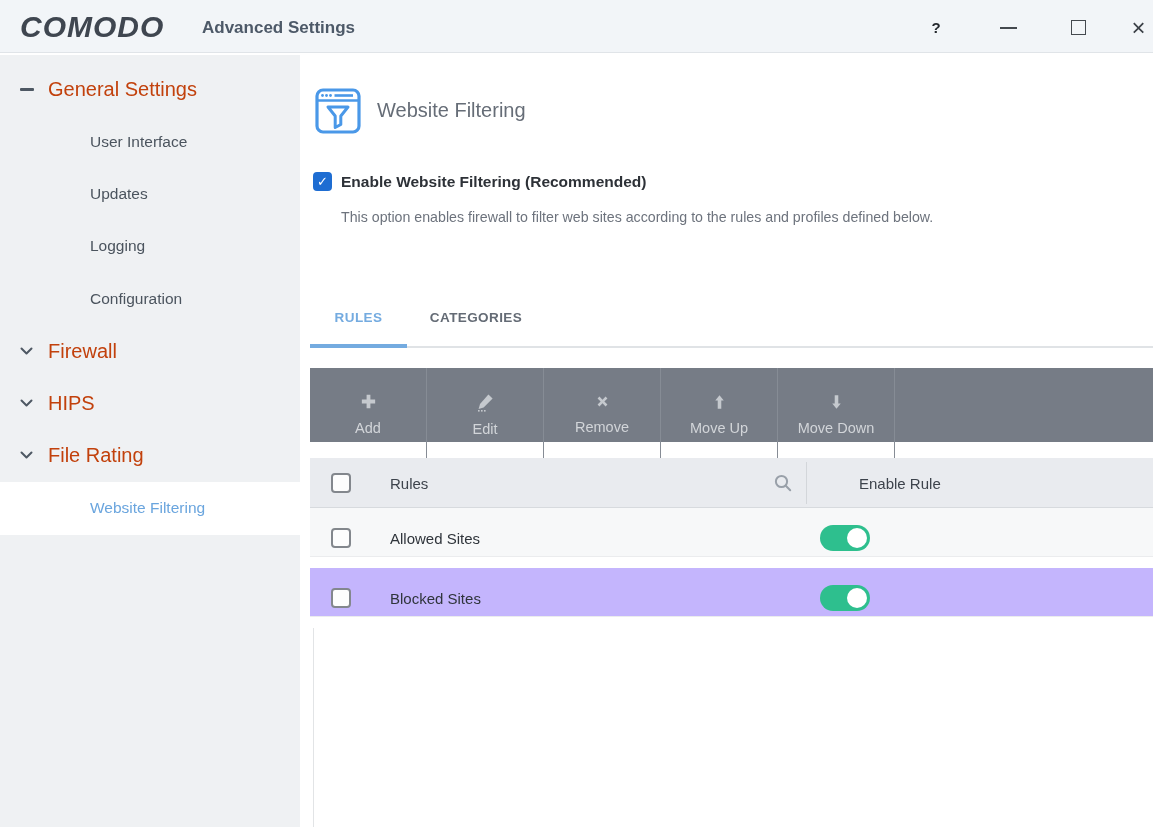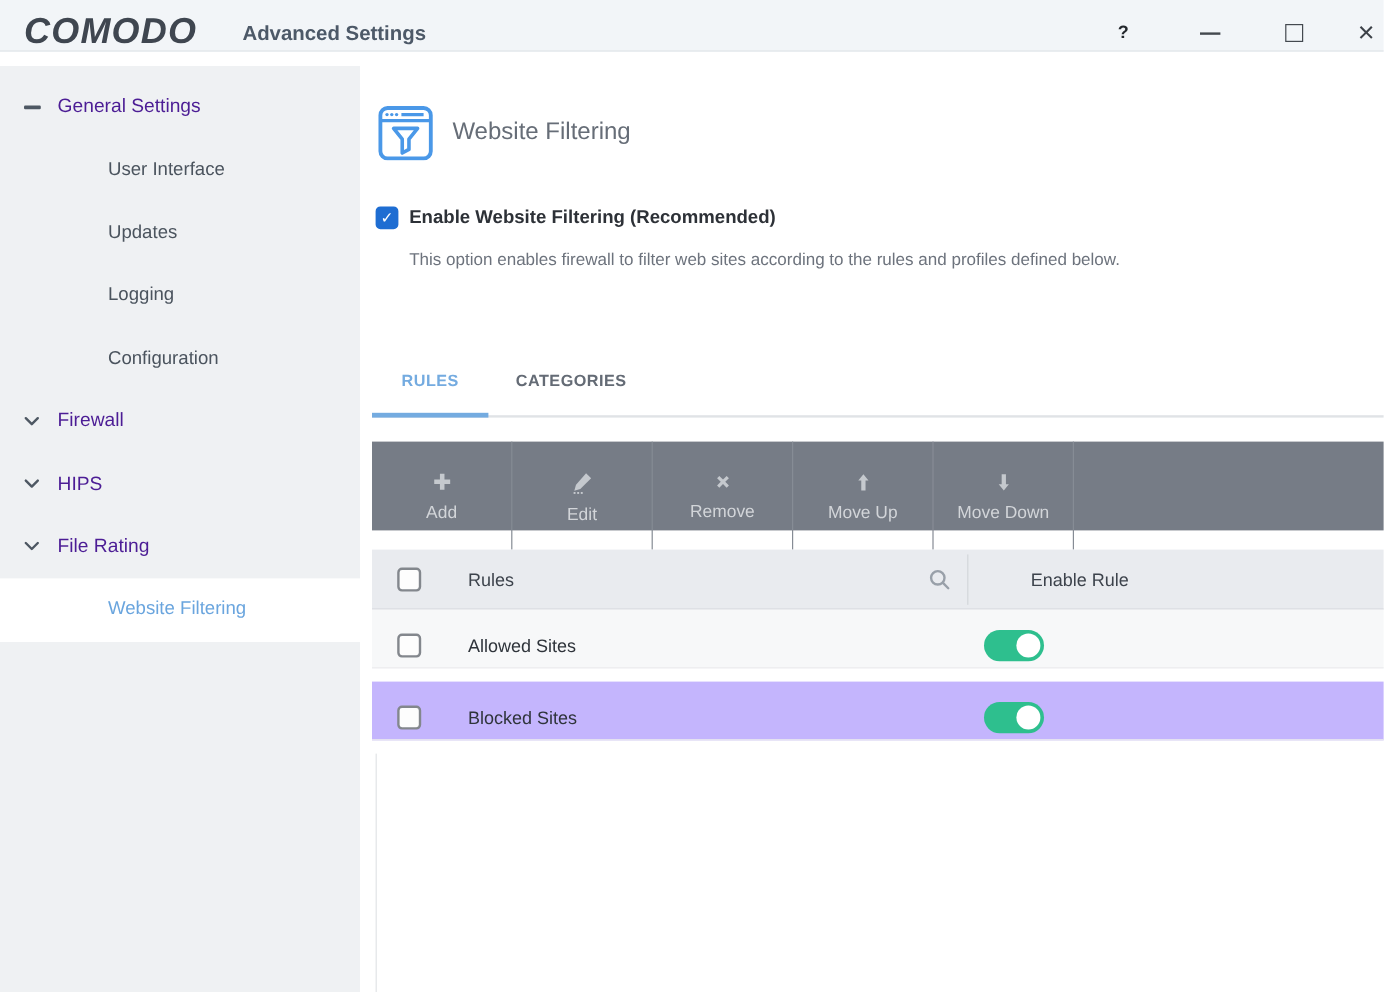--- a/index.html
+++ b/index.html
@@ -1,18 +1,18 @@
 <!DOCTYPE html>
 <html><head>
 <meta charset="utf-8">
 <style>
   * { margin:0; padding:0; box-sizing:border-box; }
   html,body { width:1153px; height:827px; overflow:hidden; background:#fff;
     font-family:"Liberation Sans","DejaVu Sans",sans-serif; }
-  .titlebar { position:absolute; left:0; top:0; width:1153px; height:43px;
+  .titlebar { position:absolute; left:0; top:0; width:1153px; height:53px;
     background:#f2f5f8; border-bottom:1px solid #e0e4e8; }
   .brand { position:absolute; left:20px; top:10px; font-size:30px; font-weight:bold;
     font-style:italic; color:#3f4650; letter-spacing:1px; }
   .subtitle { position:absolute; left:202px; top:18px; font-size:17px; font-weight:600;
     color:#4d5968; }
   .wc { position:absolute; top:0; height:55px; display:flex; align-items:center;
     justify-content:center; cursor:default; }
   .wc-help { left:922px; width:28px; font-size:15px; font-weight:600; color:#24282d; }
   .wc-min { left:993px; width:30px; }
   .wc-min .bar { width:17px; height:2px; background:#44494f; }
@@ -20,21 +20,21 @@
   .wc-max .box { width:15px; height:15px; border:1.6px solid #44494f; }
   .wc-close { left:1124px; width:29px; font-size:24px; font-weight:400; color:#3c4148; }
 
   .sidebar { position:absolute; left:0; top:55px; width:300px; height:772px;
     background:#eff1f3; padding-top:8px; }
   .sb-item { height:52.4px; display:flex; align-items:center; cursor:pointer; }
   .sb-item.top { padding-left:20px; }
   .sb-item.sub { padding-left:90px; }
   .sb-icon { width:16px; display:flex; align-items:center; margin-right:12px; }
   .sb-icon .minus { width:14px; height:3px; background:#4e5863; border-radius:1px; }
-  .sb-label { font-size:16px; color:#4c1d95; }
+  .sb-label { font-size:20px; color:#c2410c; }
   .sb-item.sub .sb-label { font-size:15.5px; color:#4b545e; }
   .sb-item.selected { background:#ffffff; }
   .sb-item.selected .sb-label { color:#6aa5de; }
 
   .content { position:absolute; left:300px; top:55px; width:853px; height:772px; background:#fff; }
   .page-icon { position:absolute; left:15px; top:33px; }
   .page-title { position:absolute; left:77px; top:44px; font-size:20px; color:#666d77; }
 
   .enable-cb { position:absolute; left:13px; top:117px; width:19px; height:19px;
     border-radius:4px; background:#fff; border:2px solid #84888e; cursor:pointer;

